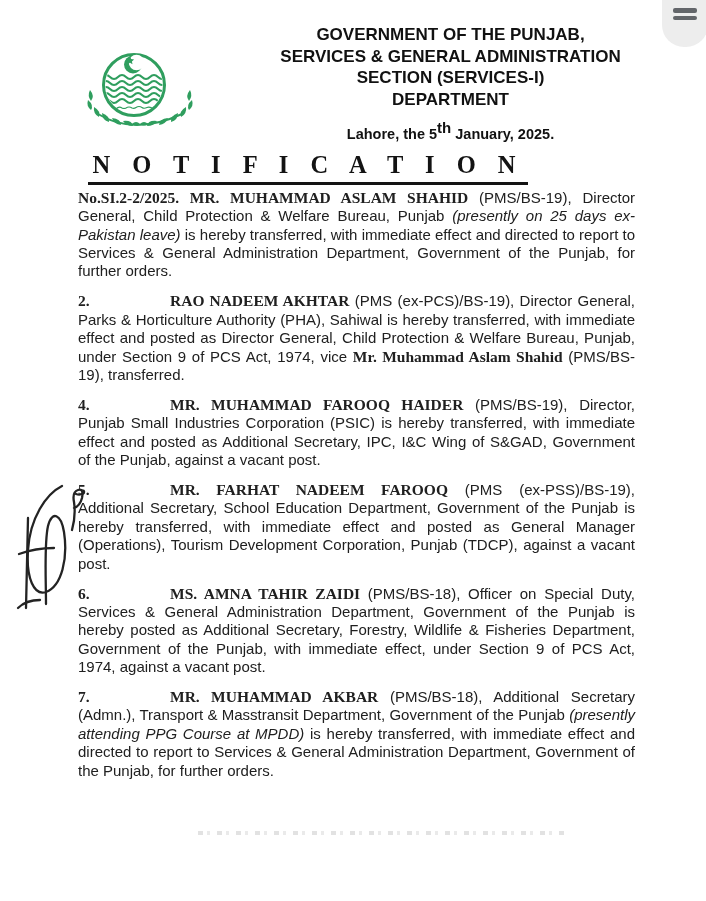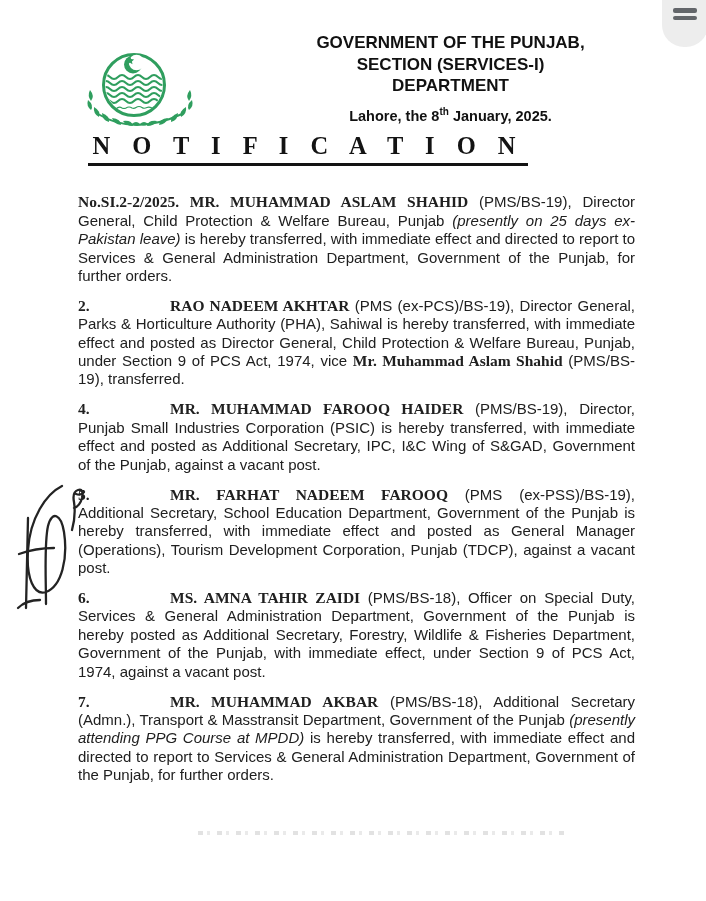--- a/index.html
+++ b/index.html
@@ -17,39 +17,39 @@
     background:#63666a;
   }
   .menu-badge .bar.b1{top:8px;}
   .menu-badge .bar.b2{top:15.5px;}
 
   
   .logo{position:absolute;left:86px;top:50px;width:108px;height:86px;}
 
   
   .header-text{
-    margin:0 0 0 195px;width:511px;padding-top:32px;text-align:center;
+    margin:0 0 0 195px;width:511px;padding-top:24px;text-align:center;
     font-weight:bold;font-size:17px;line-height:21.5px;color:#111;
   }
   .date-line{
     margin:9px 0 0 195px;width:511px;text-align:center;
     font-weight:bold;font-size:14.5px;color:#111;
   }
-  .date-line sup{font-size:10px;}
+  .date-line sup{font-size:15px;}
 
   .title-wrap{margin-top:9px;text-align:center;width:616px;}
   .title{
     display:inline-block;font-family:"Liberation Serif",serif;font-weight:bold;
     font-size:24.5px;letter-spacing:8px;color:#131313;
     border-bottom:3px solid #131313;padding:0 4px 3px 4px;
   }
 
   
   .doc{
-    margin-top:27px;padding:0 71px 0 78px;text-align:justify;
+    margin-top:4px;padding:0 71px 0 78px;text-align:justify;
     font-size:15px;line-height:18.4px;color:#202020;
   }
   .doc p{margin:0 0 11.5px 0;}
   .doc .num{
     display:inline-block;width:92px;font-family:"Liberation Serif",serif;
     font-weight:bold;font-size:15.5px;
   }
   .doc .b{font-family:"Liberation Serif",serif;font-weight:bold;font-size:15.5px;}
   .doc .i{font-style:italic;}
   .doc .r{}
@@ -114,25 +114,26 @@
       </g>
       <path d="M46 72 q4 3 8 0 q-4 -4 -8 0Z"></path>
       <path d="M54 72 q4 3 8 0 q-4 -4 -8 0Z"></path>
     </g>
     <path d="M12 62 q36 22 84 0" fill="none" stroke="#2f9e5e" stroke-width="2"></path>
   </svg>
 </div>
 
 <div class="header-text">
   <div>GOVERNMENT OF THE PUNJAB,</div>
+  <div>SERVICES &amp; GENERAL ADMINISTRATION</div>
   <div>SECTION (SERVICES-I)</div>
   <div>DEPARTMENT</div>
 </div>
 
-<div class="date-line"><span>Lahore, the 8</span><sup>th</sup><span> January, 2025.</span></div>
+<div class="date-line"><span>Lahore, the 5</span><sup>th</sup><span> January, 2025.</span></div>
 
 <div class="title-wrap">
   <span class="title">N O T I F I C A T I O N</span>
 </div>
 
 <div class="doc">
     <p><span class="b">No.SI.2-2/2025. MR. MUHAMMAD ASLAM SHAHID</span><span class="r"> (PMS/BS-19), Director General, Child Protection &amp; Welfare Bureau, Punjab </span><span class="i">(presently on 25 days ex-Pakistan leave)</span><span class="r"> is hereby transferred, with immediate effect and directed to report to Services &amp; General Administration Department, Government of the Punjab, for further orders.</span></p>
     <p><span class="num">2.</span><span class="b">RAO NADEEM AKHTAR</span><span class="r"> (PMS (ex-PCS)/BS-19), Director General, Parks &amp; Horticulture Authority (PHA), Sahiwal is hereby transferred, with immediate effect and posted as Director General, Child Protection &amp; Welfare Bureau, Punjab, under Section 9 of PCS Act, 1974, vice </span><span class="b">Mr. Muhammad Aslam Shahid</span><span class="r"> (PMS/BS-19), transferred.</span></p>
     <p><span class="num">4.</span><span class="b">MR. MUHAMMAD FAROOQ HAIDER</span><span class="r"> (PMS/BS-19), Director, Punjab Small Industries Corporation (PSIC) is hereby transferred, with immediate effect and posted as Additional Secretary, IPC, I&amp;C Wing of S&amp;GAD, Government of the Punjab, against a vacant post.</span></p>
     <p><span class="num">5.</span><span class="b">MR. FARHAT NADEEM FAROOQ</span><span class="r"> (PMS (ex-PSS)/BS-19), Additional Secretary, School Education Department, Government of the Punjab is hereby transferred, with immediate effect and posted as General Manager (Operations), Tourism Development Corporation, Punjab (TDCP), against a vacant post.</span></p>

